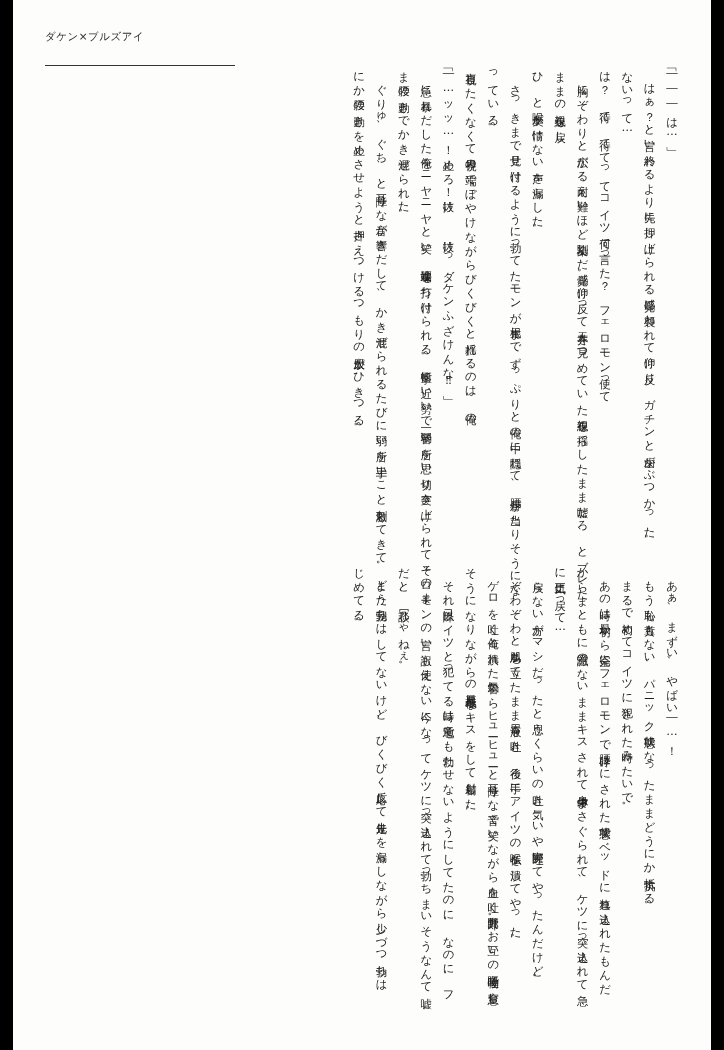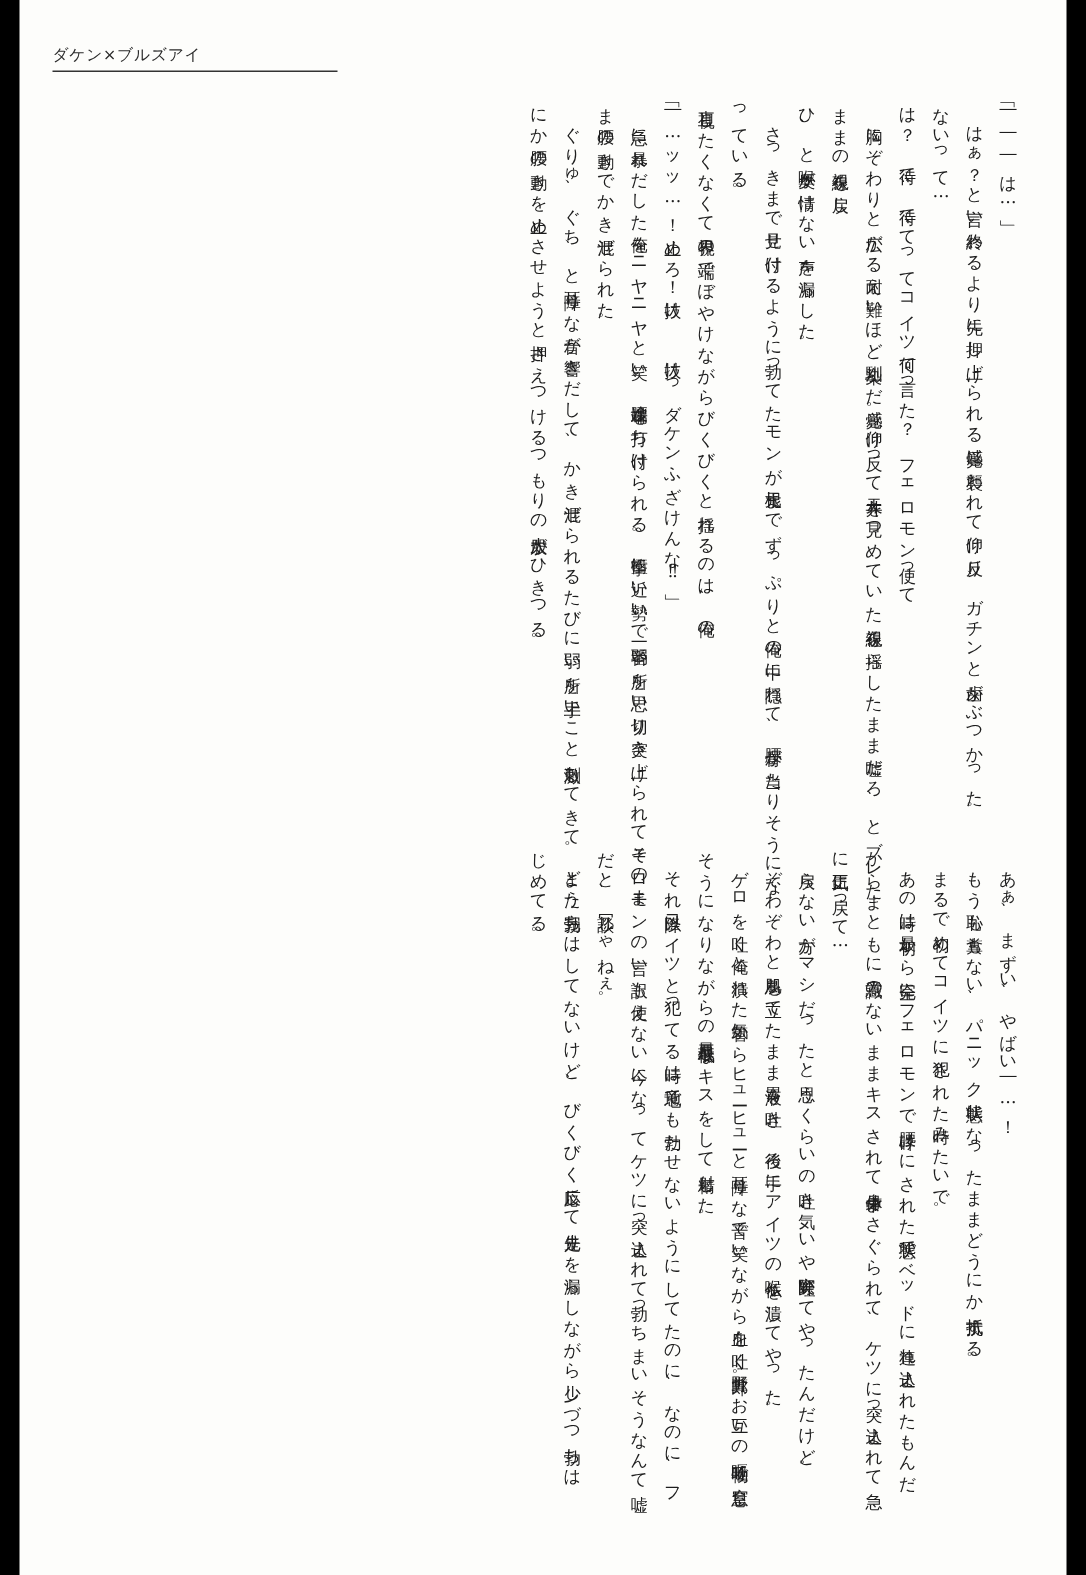--- a/index.html
+++ b/index.html
@@ -17,27 +17,27 @@
     position: absolute;
     left: 13px;
     top: 0px;
     width: 698px;
     height: 1050px;
     background: #fdfdfb;
   }
   .header {
     position: absolute;
     top: 30px;
-    left: 22px;
+    left: 32px;
     width: 190px;
     font-size: 10.5px;
     letter-spacing: 0.5px;
     color: #2a2a2a;
     font-family: "DejaVu Sans", sans-serif;
-    padding-bottom: 3px;
+    padding-bottom: 21px;
     border-bottom: 1.2px solid #333;
     white-space: nowrap;
   }
   .col-block {
     position: absolute;
     writing-mode: vertical-rl;
     text-orientation: upright;
     font-family: "DejaVu Serif", serif;
     font-size: 11.4px;
     line-height: 1.96;

